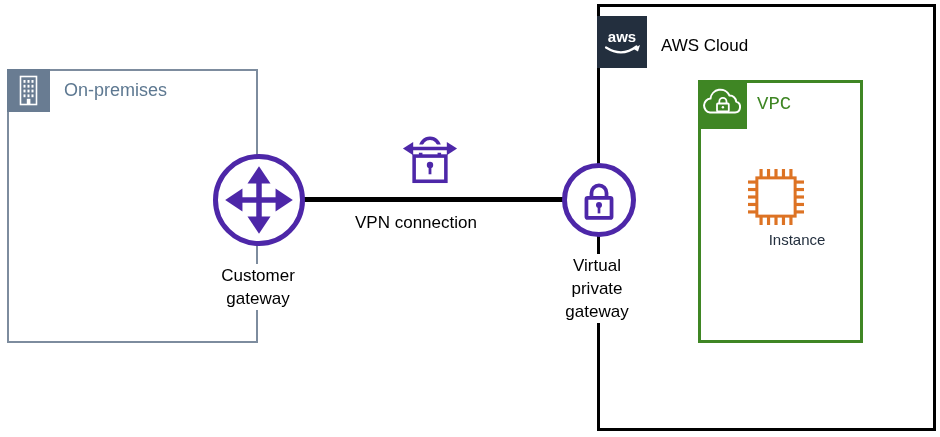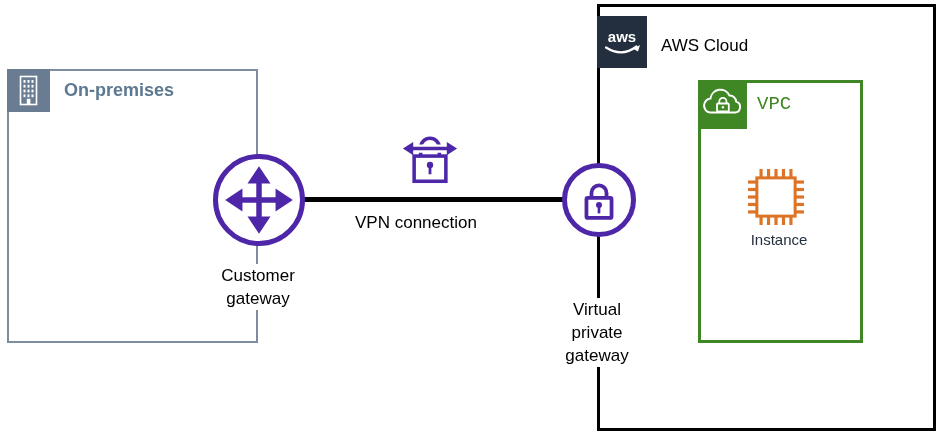--- a/index.html
+++ b/index.html
@@ -7,40 +7,40 @@
     position:relative;width:940px;height:437px;background:#fff;overflow:hidden;
     font-family:"Liberation Sans",sans-serif;
   }
   .abs{position:absolute;}
   
   .aws-cloud-box{left:597px;top:4px;width:339px;height:427px;border:3px solid #000;box-sizing:border-box;z-index:1;}
   .aws-logo-square{left:597px;top:4px;width:50px;height:52px;background:#232F3E;z-index:2;display:flex;align-items:center;justify-content:center;margin-top:12px;}
   .aws-cloud-label{left:661px;top:36px;font-size:17px;color:#000;z-index:2;white-space:nowrap;}
   .onprem-box{left:7px;top:69px;width:251px;height:274px;border:2px solid #7D8C9E;box-sizing:border-box;z-index:1;}
   .onprem-square{left:7px;top:69px;width:43px;height:43px;background:#697C92;z-index:2;display:flex;align-items:center;justify-content:center;}
-  .onprem-label{left:64px;top:80px;font-size:18px;color:#5D7891;z-index:2;white-space:nowrap;font-weight:bold;}
+  .onprem-label{left:64px;top:80px;font-size:18px;color:#5D7891;z-index:2;white-space:nowrap;}
   .vpc-box{left:698px;top:80px;width:165px;height:263px;border:3px solid #3F8624;box-sizing:border-box;z-index:1;}
   .vpc-square{left:698px;top:80px;width:49px;height:49px;background:#3F8624;z-index:2;display:flex;align-items:center;justify-content:center;}
   .vpc-label{left:757px;top:93px;font-size:19px;color:#3F8624;z-index:2;white-space:nowrap;font-family:Liberation Mono, monospace;}
   
   .vpn-line{left:300px;top:197px;width:266px;height:5px;background:#000;z-index:2;}
   .vpn-icon{left:402px;top:129px;width:56px;height:56px;z-index:3;}
   .vpn-label{left:355px;top:213px;width:160px;text-align:left;font-size:17px;color:#000;z-index:4;}
   
   .cg-circle{left:213px;top:154px;width:92px;height:92px;border:5px solid #4D27A8;border-radius:50%;
     background:#fff;box-sizing:border-box;z-index:3;display:flex;align-items:center;justify-content:center;}
   .vpg-circle{left:562px;top:163px;width:74px;height:74px;border:5px solid #4D27A8;border-radius:50%;
     background:#fff;box-sizing:border-box;z-index:3;display:flex;align-items:center;justify-content:center;}
   .cg-label{left:206px;top:264px;width:104px;text-align:center;font-size:17px;line-height:23px;color:#000;
     background:#fff;z-index:4;}
   .vpg-label{left:557px;top:254px;width:80px;text-align:center;font-size:17px;line-height:23px;color:#000;
-    background:#fff;z-index:4;margin-top:44px;}
+    background:#fff;z-index:4;}
   
   .instance-icon{left:748px;top:169px;width:56px;height:56px;z-index:2;}
-  .instance-label{left:729px;top:231px;width:100px;text-align:center;font-size:15px;color:#232F3E;z-index:2;}
+  .instance-label{left:747px;top:231px;width:100px;text-align:center;font-size:15px;color:#232F3E;z-index:2;}
 </style>
 </head>
 <body>
 
 <div id="canvas">
 
   <div class="abs aws-cloud-box"></div>
   <div class="abs aws-logo-square">
     <svg width="50" height="52" viewBox="0 0 50 52">
       <text x="25" y="26" text-anchor="middle" font-family="Liberation Sans,sans-serif" font-weight="bold" font-size="15" fill="#fff">aws</text>

